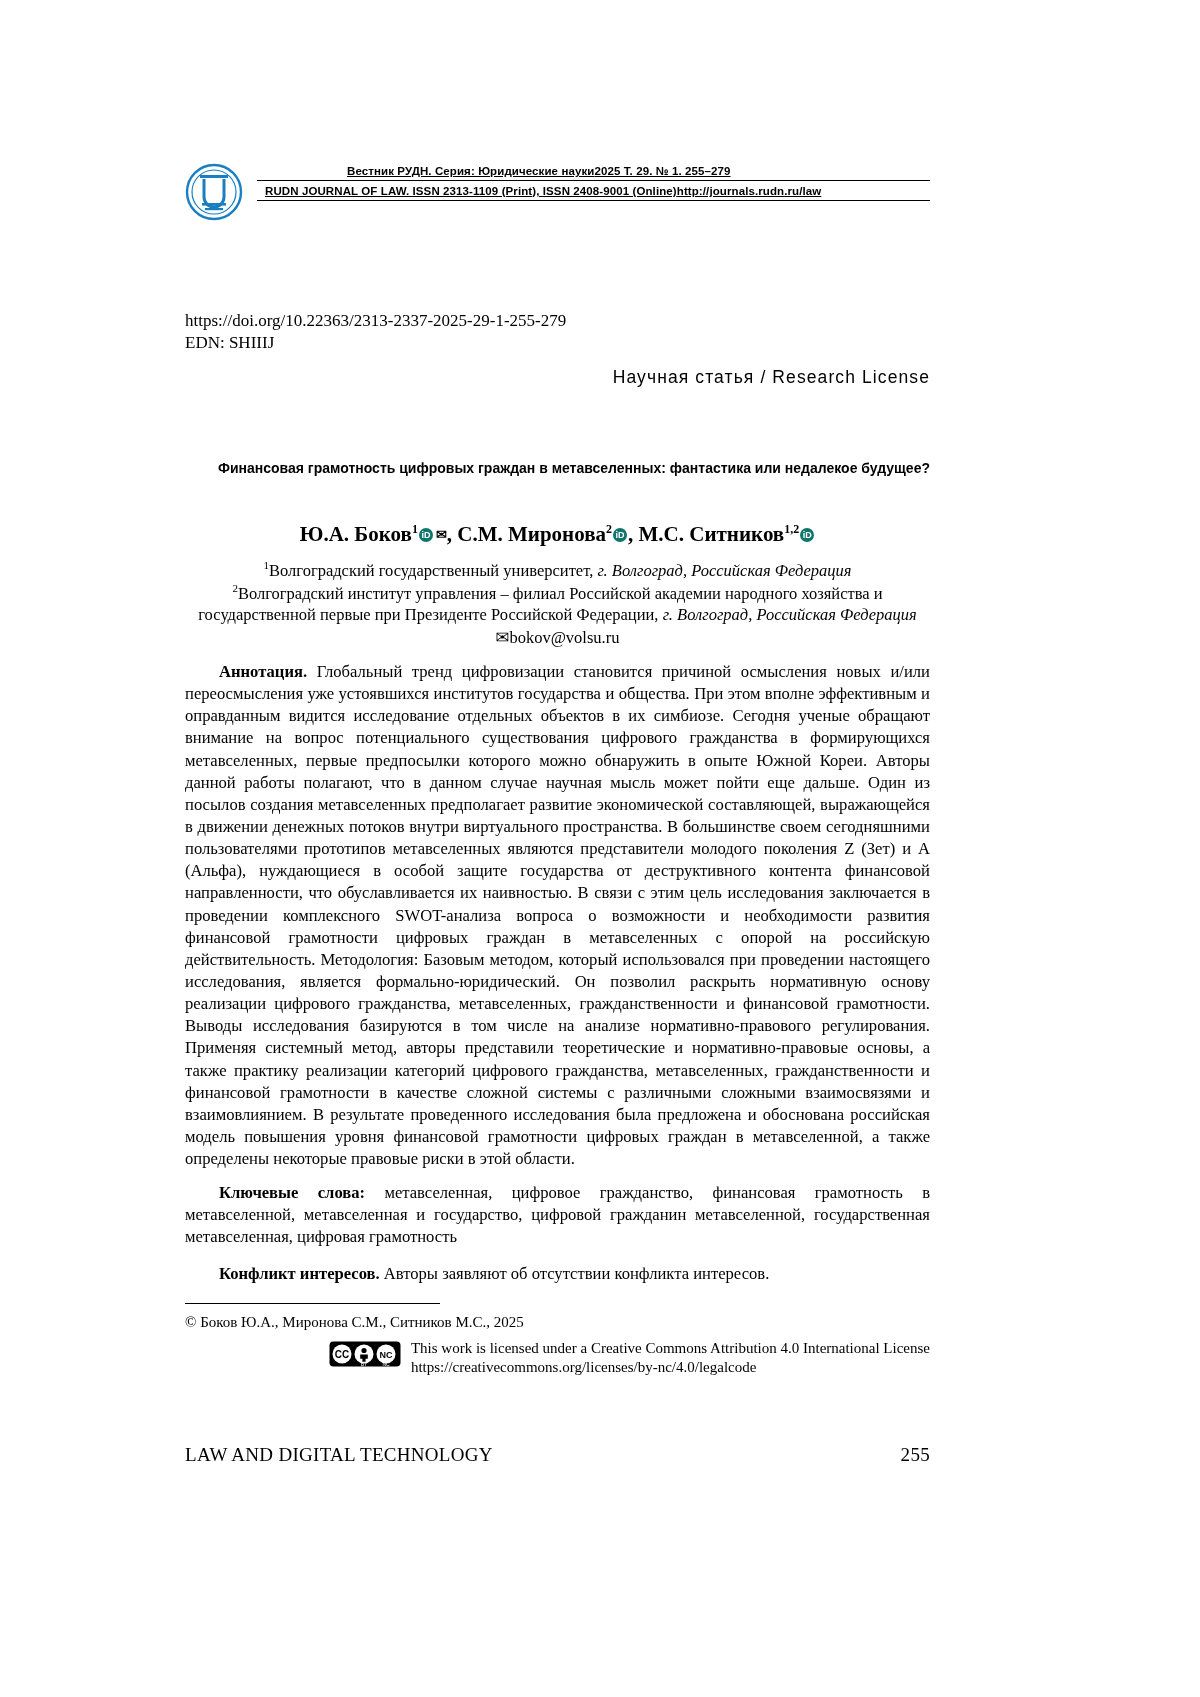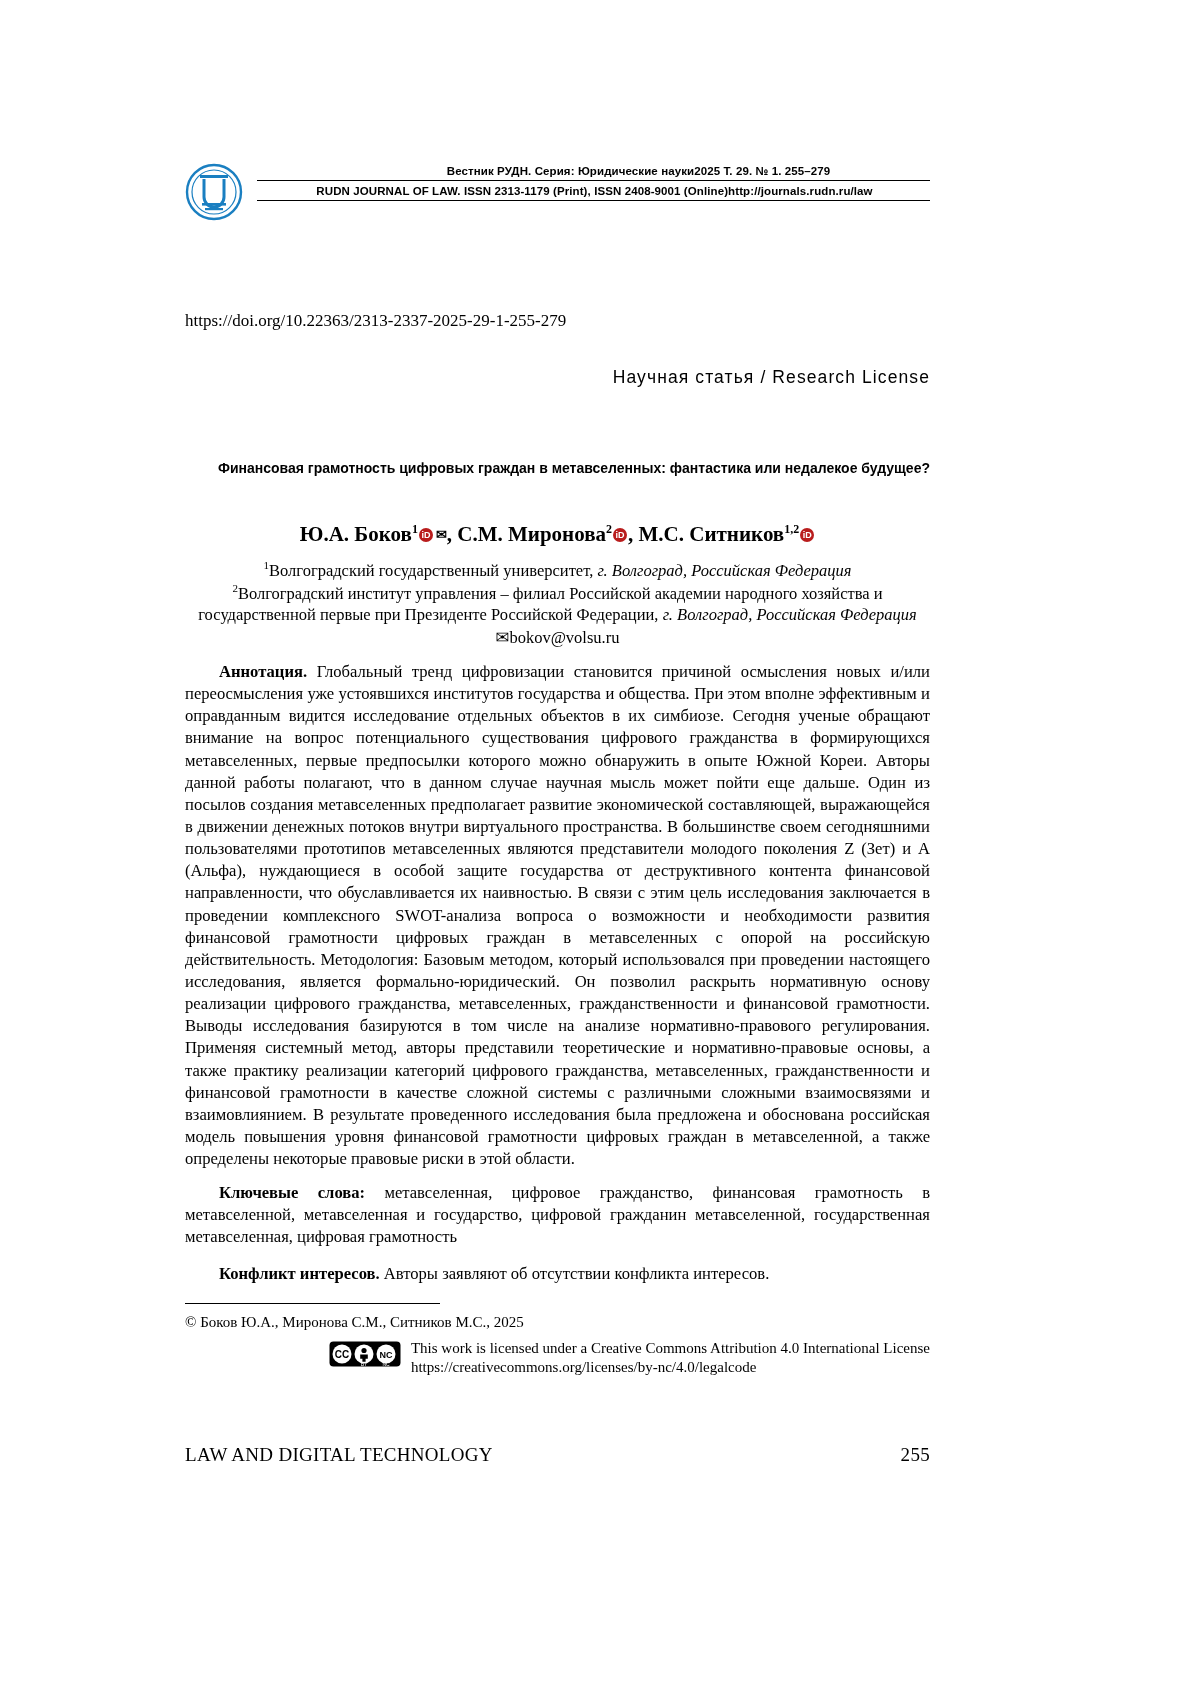--- a/index.html
+++ b/index.html
@@ -36,25 +36,26 @@
   .logo svg { display: block; }
   .mast-lines {
     position: absolute;
     left: 72px;
     top: 2px;
     width: 673px;
   }
   .mast-row {
     display: flex;
     align-items: baseline;
-    justify-content: center;
+    justify-content: flex-start;
     font-family: "Liberation Sans", sans-serif;
     font-weight: bold;
     font-size: 11.5px;
     letter-spacing: 0.1px;
+    text-decoration: underline;
   }
   .mast-rule {
     border-top: 1.6px solid #000;
     margin: 3px 0 4px 0;
   }
   .mast-rule.thin { border-top: 1.1px solid #000; }
   .mast-row .left { padding-left: 90px; }
   .mast-row.second .left { padding-left: 8px; }
   .mast-row .right { white-space: nowrap; }
   .mast-row.second .right { padding-right: 6px; }
@@ -99,21 +100,21 @@
     font-weight: bold;
     font-size: 21px;
     line-height: 1.3;
   }
   .authors sup { font-size: 12px; font-weight: bold; }
   .orcid {
     display: inline-block;
     width: 14px;
     height: 14px;
     border-radius: 50%;
-    background: #b91c1c;
+    background: #0f766e;
     color: #fff;
     font-family: "Liberation Sans", sans-serif;
     font-weight: bold;
     font-size: 9px;
     line-height: 14px;
     text-align: center;
     vertical-align: 3px;
     margin: 0 1px;
   }
   .envelope {
@@ -236,29 +237,30 @@
         <rect x="20" y="45" width="18" height="2.2" fill="#1a7fc1"></rect>
       </svg>
     </div>
     <div class="mast-lines">
       <div class="mast-row first">
         <span class="left">Вестник РУДН. Серия: Юридические науки</span>
         <span class="right">2025 Т. 29. № 1. 255–279</span>
       </div>
       <div class="mast-rule"></div>
       <div class="mast-row second">
-        <span class="left">RUDN JOURNAL OF LAW. ISSN 2313-1179 (Print), ISSN 2408-9001 (Online)</span>
+        <span class="left">RUDN JOURNAL OF LAW. ISSN 2313-1109 (Print), ISSN 2408-9001 (Online)</span>
         <span class="right">http://journals.rudn.ru/law</span>
       </div>
       <div class="mast-rule thin"></div>
     </div>
   </div>
 
   <div class="doi-block">
     <div>https://doi.org/10.22363/2313-2337-2025-29-1-255-279</div>
+    <div>EDN: SHIIIJ</div>
   </div>
 
   <div class="article-type-wrap">
     <span style="font-family:'Liberation Sans',sans-serif;font-size:17.5px;letter-spacing:1.1px;">Научная статья / Research License</span>
   </div>
 
   <h1 class="title">Финансовая грамотность цифровых граждан в метавселенных: фантастика или недалекое будущее?</h1>
 
   <div class="authors">
     <span>

